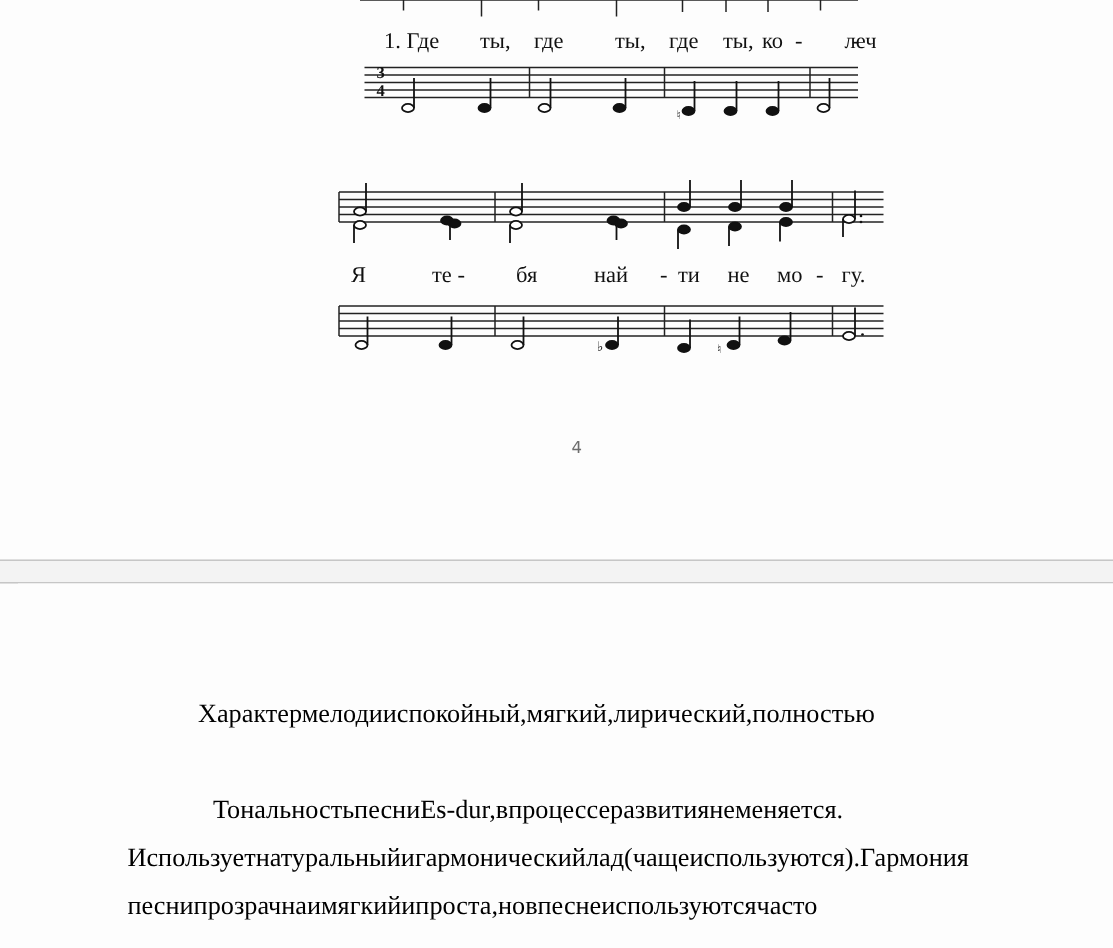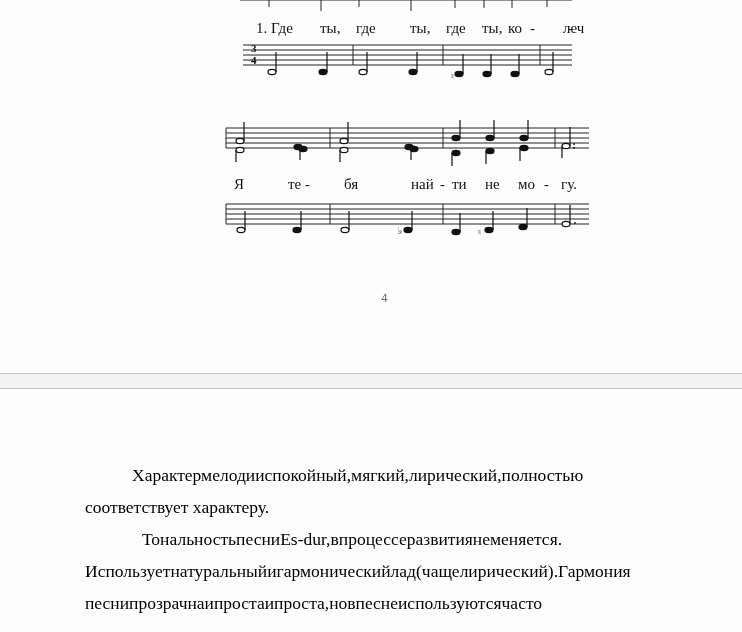--- a/index.html
+++ b/index.html
@@ -162,37 +162,36 @@
     <span class="lyric" style="left:508px;top:20px">ко</span>
     <span class="lyric" style="left:530px;top:20px">-</span>
     <span class="lyric" style="left:563px;top:20px">леч</span>
     <span class="lyric" style="left:568px;top:20px">-</span>
   </div>
 
   <div>
     <span class="lyric" style="left:234px;top:176px">Я</span>
     <span class="lyric" style="left:288px;top:176px">те -</span>
     <span class="lyric" style="left:344px;top:176px">бя</span>
-    <span class="lyric" style="left:411px;top:176px">най</span>
+    <span class="lyric" style="left:396px;top:176px">най</span>
     <span class="lyric" style="left:440px;top:176px">-</span>
     <span class="lyric" style="left:452px;top:176px">ти</span>
     <span class="lyric" style="left:485px;top:176px">не</span>
     <span class="lyric" style="left:518px;top:176px">мо</span>
     <span class="lyric" style="left:544px;top:176px">-</span>
     <span class="lyric" style="left:561px;top:176px">гу.</span>
   </div>
 
   <div class="page-number">4</div>
 </div>
 
 <div class="page-gap"></div>
 
 <div class="page page-bottom">
   <div class="para" style="top:70px">
     <span class="line justify" style="padding-left:47px"><span>Характер</span><span>мелодии</span><span>спокойный,</span><span>мягкий,</span><span>лирический,</span><span>полностью</span></span>
-    <span class="line">соответствует характеру.</span>
   </div>
   <div class="para" style="top:134px">
     <span class="line justify" style="padding-left:57px"><span>Тональность</span><span>песни</span><span>Es-dur,</span><span>в</span><span>процессе</span><span>развития</span><span>не</span><span>меняется.</span></span>
-    <span class="line justify"><span>Использует</span><span>натуральный</span><span>и</span><span>гармонический</span><span>лад</span><span>(чаще</span><span>лирический).</span><span>Гармония</span></span>
-    <span class="line justify"><span>песни</span><span>прозрачна</span><span>и</span><span>проста</span><span>и</span><span>проста,</span><span>но</span><span>в</span><span>песне</span><span>используются</span><span>часто</span></span>
+    <span class="line justify"><span>Использует</span><span>натуральный</span><span>и</span><span>гармонический</span><span>лад</span><span>(чаще</span><span>используются).</span><span>Гармония</span></span>
+    <span class="line justify"><span>песни</span><span>прозрачна</span><span>и</span><span>мягкий</span><span>и</span><span>проста,</span><span>но</span><span>в</span><span>песне</span><span>используются</span><span>часто</span></span>
   </div>
 </div>
 
 </body></html>

